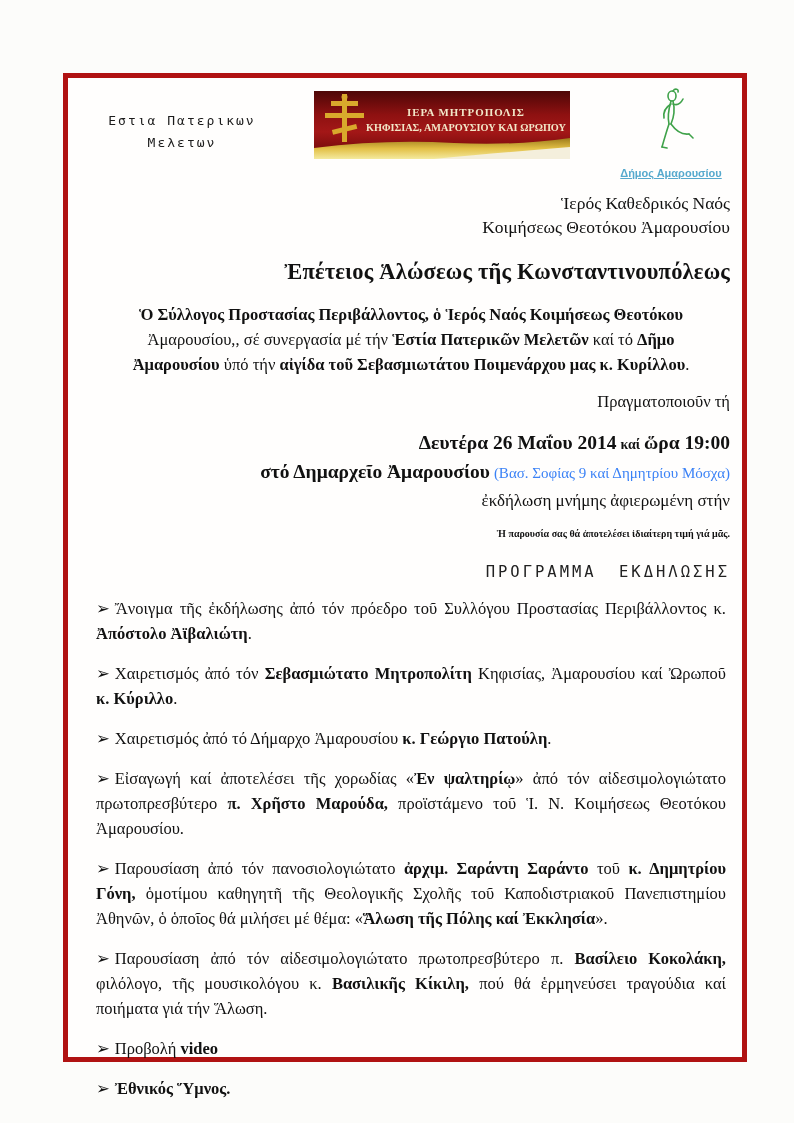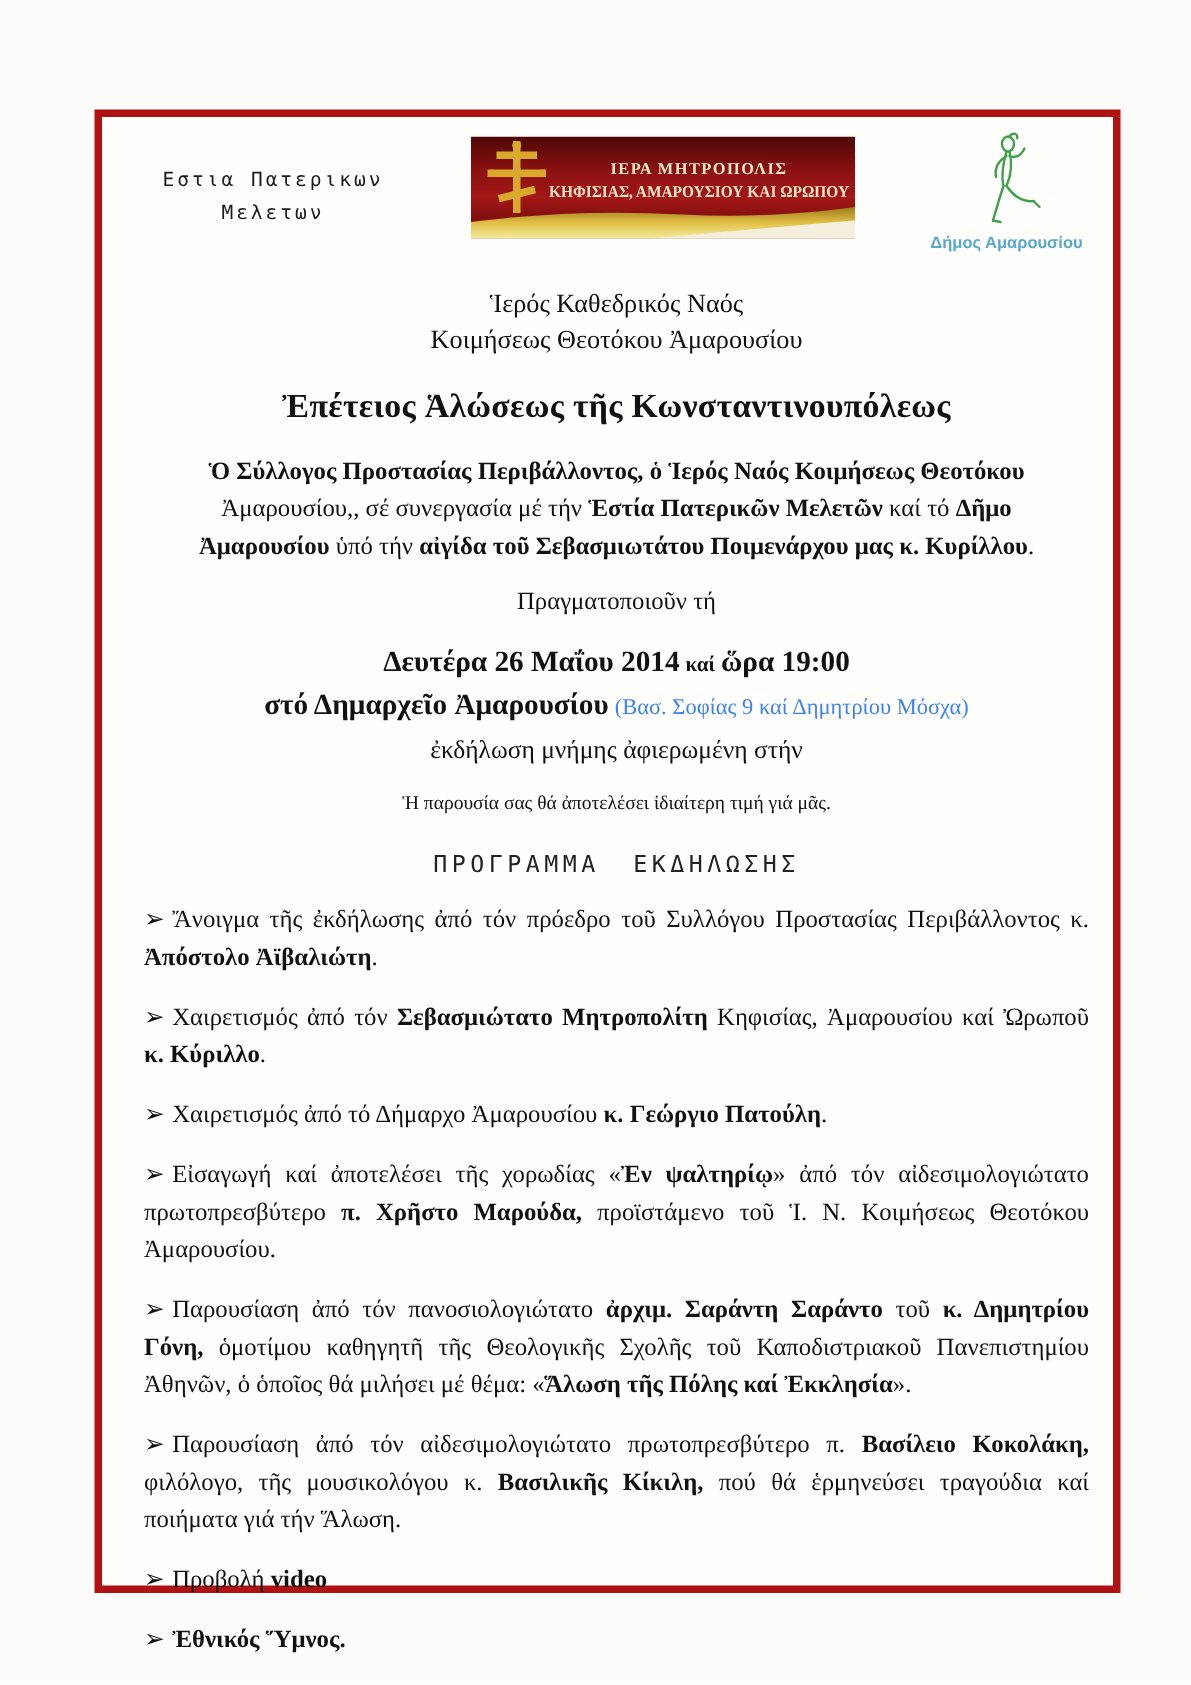--- a/index.html
+++ b/index.html
@@ -18,38 +18,38 @@
   .hdr { display:flex; justify-content:space-between; align-items:flex-start; }
   .org {
     margin-top:24px; width:180px; text-align:center;
     font-family:"DejaVu Sans Mono", monospace;
     font-size:13px; letter-spacing:2px; line-height:22px; color:#1c1c1c;
   }
   .banner-wrap { width:256px; height:87px; margin-top:5px; }
   .muni { width:118px; margin-top:2px; text-align:center; }
   .muni-label {
     font-family:"Liberation Sans", sans-serif;
-    font-size:11px; font-weight:bold; color:#56a9cd; margin-top:1px;
+    font-size:11px; font-weight:bold; color:#56a9cd; margin-top:13px;text-decoration:underline;
   }
 
   
-  .c { text-align:center; }
+  .c { text-align:right; }
   .church { font-size:17.5px; line-height:24px; margin-top:12px; }
   .title { font-size:22.5px; font-weight:bold; margin-top:20px; letter-spacing:0.2px; }
   .intro {
     max-width:614px; margin:17px auto 0 auto;
     font-size:16.5px; line-height:25px; text-align:center;
   }
   .org-line { margin-top:15px; font-size:16.5px; }
   .when { margin-top:17px; line-height:27px; }
   .when .big { font-size:19.5px; font-weight:bold; }
   .when .kai { font-size:14px; font-weight:bold; }
   .addr { font-size:15px; font-weight:normal; color:#3b82f6;margin-top:20px; }
   .when .mid { font-size:17px; font-weight:normal; }
-  .presence { margin-top:14px; font-size:13px; font-weight:normal; }
+  .presence { margin-top:14px; font-size:10px; font-weight:bold; }
   .prog-head {
     margin-top:24px; font-family:"DejaVu Sans Mono", monospace;
     font-size:15.5px; letter-spacing:3px; word-spacing:10px; color:#222;
   }
 
   
   .program { margin:6px auto 0 auto; max-width:630px; }
   .item { margin:15px 0 0 0; font-size:16.5px; line-height:25px; text-align:justify; }
   .item .bullet { margin-right:0.3em; }
   .b { font-weight:bold; }

